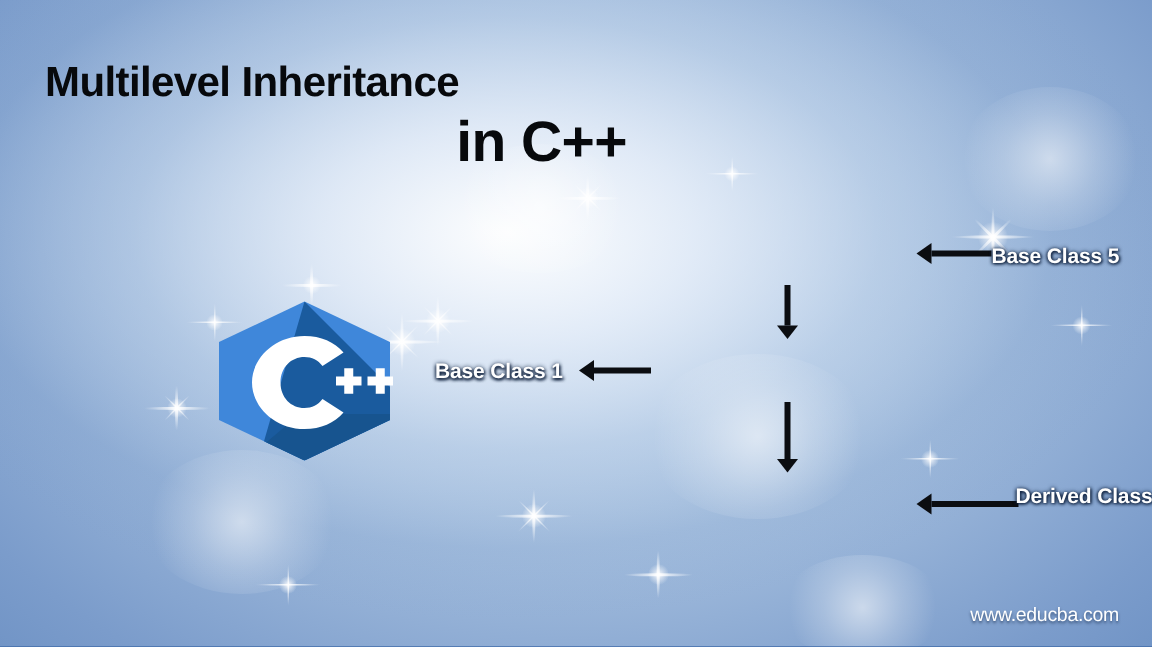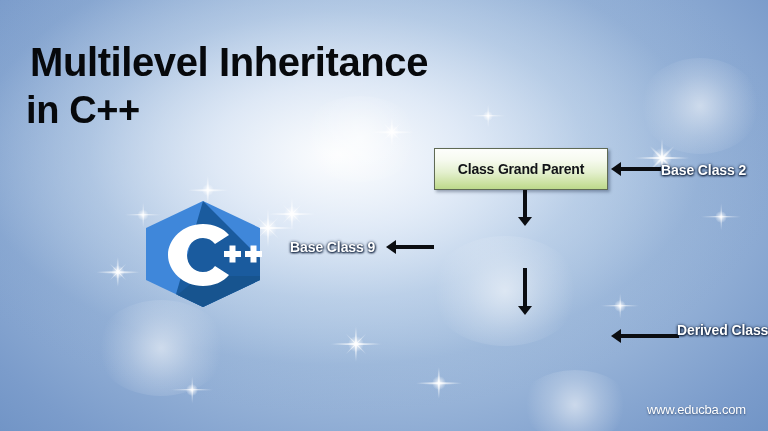--- a/index.html
+++ b/index.html
@@ -45,22 +45,22 @@
 
   
   #title {
     position:absolute;
     left:26px; top:38px; width:440px;
     color:#07090c;
     font-weight:bold;
     line-height:1.22;
     letter-spacing:-0.4px;
   }
-  #title .line1 { font-size:40px; display:block; text-align:left; padding-left:4px; }
-  #title .line2 { font-size:38px; display:block; text-align:left; padding-right:48px; }
+  #title .line1 { font-size:28px; display:block; text-align:left; padding-left:4px; }
+  #title .line2 { font-size:38px; display:block; text-align:right; padding-right:48px; }
 
   
   #cpp-logo {
     position:absolute;
     left:142px; top:200px;
     width:122px; height:108px;
   }
   #cpp-logo svg { width:100%; height:100%; display:block; }
 
   
@@ -261,47 +261,44 @@
       <path d="M61 24 C41 24 26 39 26 55 C26 71 41 86 61 86 C72 86 81 82 87 75 L73 66 C70 70 66 72 61 72 C52 72 45 65 45 55 C45 45 52 38 61 38 C66 38 70 40 73 44 L87 35 C81 28 72 24 61 24 Z" fill="#ffffff"></path>
       <g fill="#ffffff">
         <rect x="82" y="51" width="17" height="6"></rect>
         <rect x="87.5" y="45.5" width="6" height="17"></rect>
         <rect x="103" y="51" width="17" height="6"></rect>
         <rect x="108.5" y="45.5" width="6" height="17"></rect>
       </g>
     </svg>
   </div>
 
-  <div id="box-grandparent" class="cbox">
-    <span>Class Grand Parent</span>
-  </div>
 
   <div id="arrow-gp-to-p" class="v-arrow">
     <span class="shaft"></span>
     <span class="head"></span>
   </div>
 
 
   <div id="arrow-p-to-c" class="v-arrow">
     <span class="shaft"></span>
     <span class="head"></span>
   </div>
 
 
   <div id="arrow-base2" class="h-arrow">
     <span class="shaft"></span>
     <span class="head"></span>
   </div>
-  <div id="label-base2" class="callout">Base Class 2</div>
+  <div id="label-base2" class="callout">Base Class 5</div>
 
   <div id="arrow-base1" class="h-arrow">
     <span class="shaft"></span>
     <span class="head"></span>
   </div>
-  <div id="label-base1" class="callout">Base Class 9</div>
+  <div id="label-base1" class="callout">Base Class 1</div>
 
   <div id="arrow-derived" class="h-arrow">
     <span class="shaft"></span>
     <span class="head"></span>
   </div>
   <div id="label-derived" class="callout">Derived Class</div>
 
   <div id="footer">www.educba.com</div>
 
 </div>

